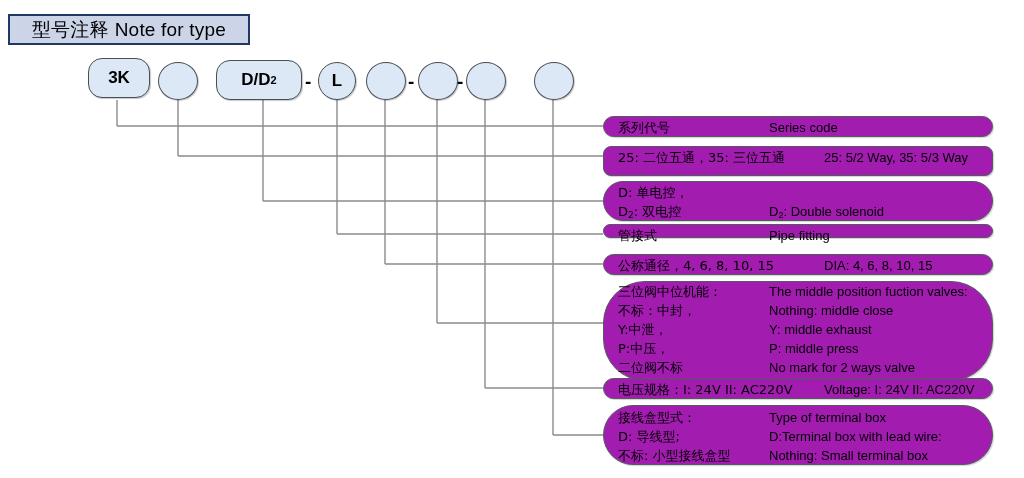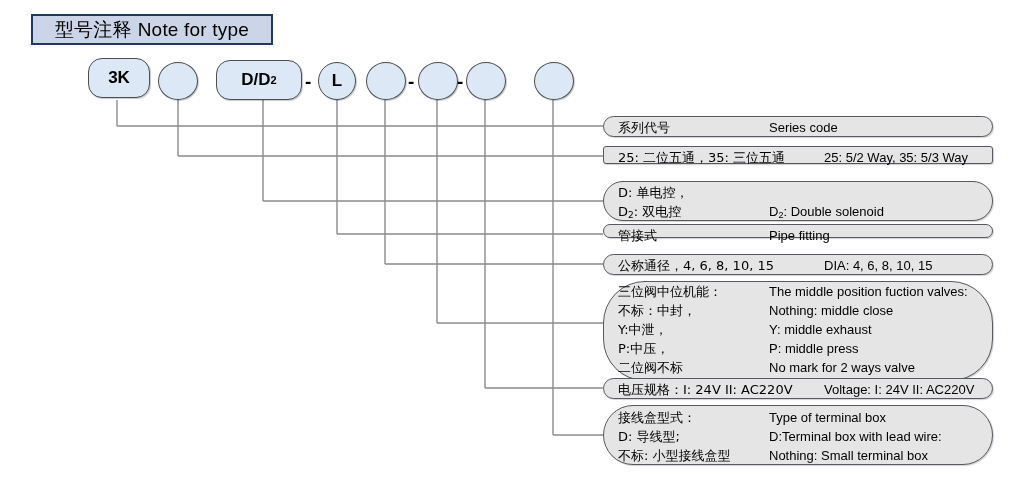--- a/index.html
+++ b/index.html
@@ -5,21 +5,21 @@
   html,body{margin:0;padding:0;}
   body{
     width:1024px;height:478px;position:relative;overflow:hidden;
     background:#ffffff;
     font-family:"Liberation Sans","DejaVu Sans",sans-serif;
     color:#000;
   }
 
   
   .title-box{
-    position:absolute;left:31px;top:14px;
+    position:absolute;left:8px;top:14px;
     width:242px;height:31px;
     background:#ccd5e8;
     border:2px solid #1f3864;
     box-sizing:border-box;
     display:flex;align-items:center;justify-content:center;
     font-size:19px;
     letter-spacing:.2px;
     white-space:nowrap;
   }
   .title-box .cn{font-family:"DejaVu Sans",sans-serif;}
@@ -46,21 +46,21 @@
     color:#000;
   }
 
   
   .leaders{position:absolute;left:0;top:0;width:1024px;height:478px;pointer-events:none;}
 
   
   .desc{
     position:absolute;
     left:603px;width:390px;
-    background:#e5e5e5;
+    background:#a21caf;
     border:1.4px solid #555a60;
     box-sizing:border-box;
     box-shadow:1px 1px 1px rgba(0,0,0,.18);
   }
   .desc .line{
     position:relative;
     height:19px;
     line-height:19px;
     font-size:13px;
     white-space:nowrap;
@@ -142,21 +142,21 @@
     <div class="dash" style="left: 457px; top: 14px;">-</div>
   </div>
 
 <div id="box-layer">
     <div class="desc" style="top: 116px; height: 21px; border-radius: 10.5px; padding-top: 1px;">
       <div class="line">
         <span class="cn">系列代号</span>
         <span class="en">Series code</span>
       </div>
     </div>
-    <div class="desc" style="top: 146px; height: 18px; border-radius: 3px; padding-top: 1px;">
+    <div class="desc" style="top: 146px; height: 30px; border-radius: 8px; padding-top: 1px;">
       <div class="line">
         <span class="cn">25: 二位五通，35: 三位五通</span>
         <span class="en wide">25: 5/2 Way, 35: 5/3 Way</span>
       </div>
     </div>
     <div class="desc" style="top: 181px; height: 40px; border-radius: 20px; padding-top: 1px;">
       <div class="line">
         <span class="cn">D: 单电控，</span>
       </div>
       <div class="line">

